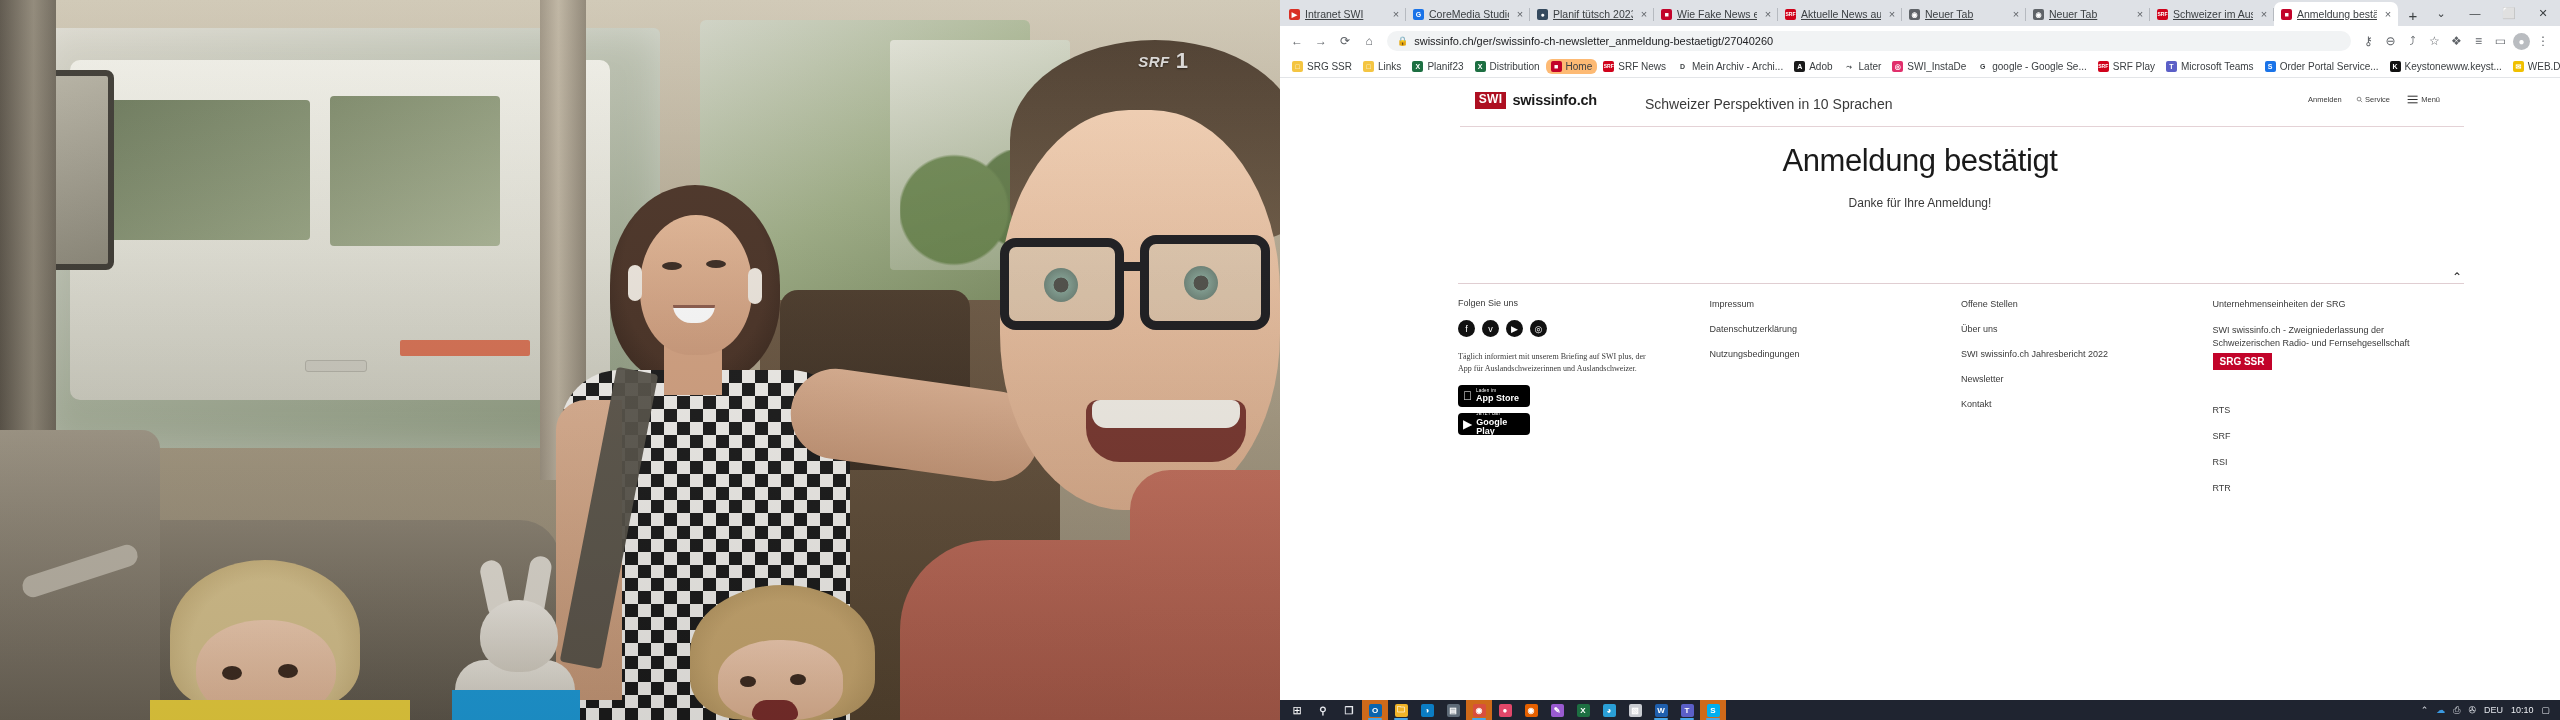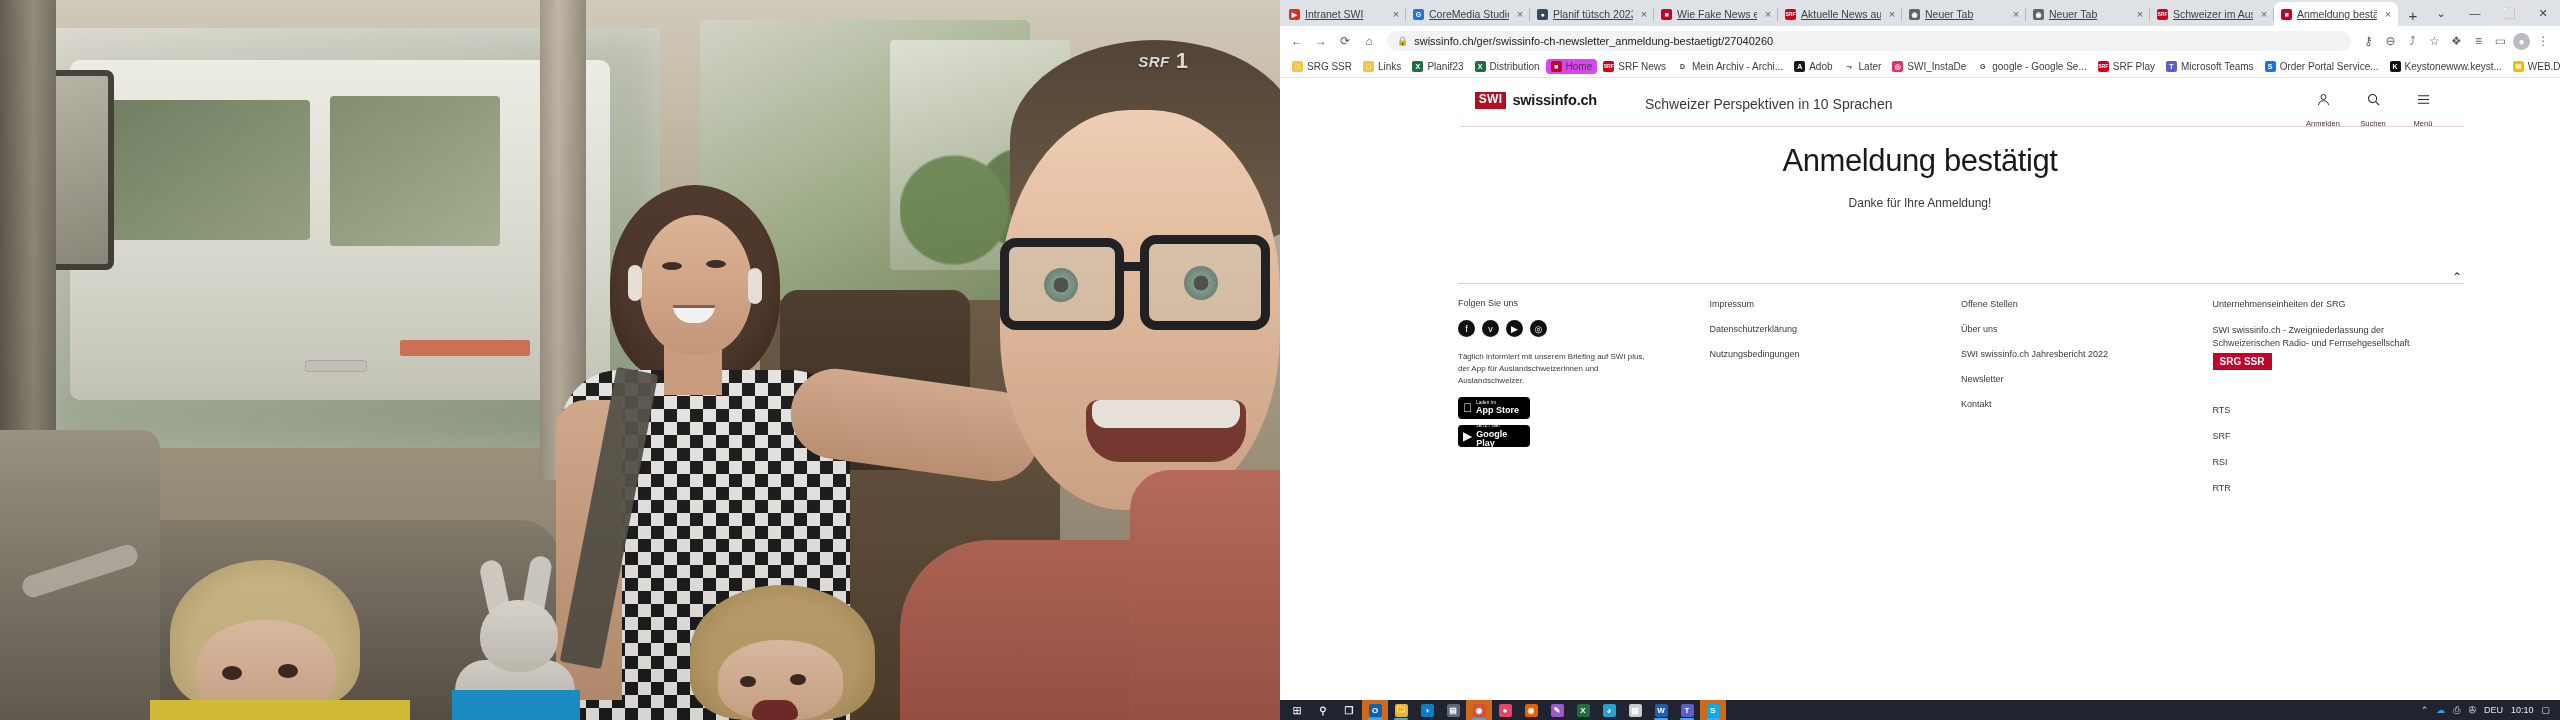--- a/index.html
+++ b/index.html
@@ -273,21 +273,21 @@
   
   .bookmarks {
     height: 22px; background: #fff; border-bottom: 1px solid #e3e5e8;
     display: flex; align-items: center; gap: 1px; padding: 0 7px;
     overflow: hidden;
   }
   .bm {
     display: flex; align-items: center; gap: 4px; padding: 2px 5px;
     border-radius: 4px; white-space: nowrap; flex: 0 0 auto;
   }
-  .bm.highlight { background: #d946ef; }
+  .bm.highlight { background: #fdba74; border-radius: 6px; }
   .bm .bmico {
     width: 11px; height: 11px; border-radius: 2px; flex: 0 0 11px;
     display: flex; align-items: center; justify-content: center;
     font-size: 7px; color: #fff; font-weight: 700; line-height: 1;
   }
   .bm .bmlabel { font-size: 10px; color: #3c4043; }
 
   
   .viewport {
     flex: 1 1 auto; background: #fff; position: relative;
@@ -307,22 +307,22 @@
     background: #ae0f21; color: #fff; font-weight: 700; font-size: 12px;
     padding: 1px 4px 2px; letter-spacing: .3px; line-height: 1.15;
   }
   .logo .logo-word { font-size: 14.5px; font-weight: 700; color: #1a1a1a;
     letter-spacing: -.2px; }
   .sh-tagline { font-size: 14px; color: #3a3a3a; padding-top: 4px; }
   .sh-actions {
     position: absolute; right: 120px; top: 14px;
     display: flex; gap: 16px; align-items: flex-start;
   }
-  .sh-action { display: flex; flex-direction: column; align-items: center;
-    gap: 12px; width: 34px; }
+  .sh-action { display: flex; align-items: center;
+    gap: 2px; width: 34px; }
   .sh-action .lbl { font-size: 7.5px; color: #3a3a3a; }
   .sh-sep {
     position: absolute; left: 180px; right: 96px; top: 48px;
     height: 1px; background: #e4d2d6;
   }
 
   
   .hero { text-align: center; margin-top: 10px; }
   .hero h1 {
     font-size: 31px; font-weight: 400; color: #1a1a1a;
@@ -347,21 +347,21 @@
   .fcol-title { font-size: 9px; color: #3a3a3a; margin-bottom: 0; }
   .fcol li { list-style: none; font-size: 9px; color: #3a3a3a;
     margin-bottom: 12px; line-height: 1.45; }
   .social { display: flex; gap: 7px; margin: 12px 0 14px; }
   .soc {
     width: 17px; height: 17px; border-radius: 50%; background: #111;
     display: flex; align-items: center; justify-content: center;
     color: #fff; font-size: 9px;
   }
   .app-blurb { font-size: 8px; color: #3a3a3a; line-height: 1.5;
-    max-width: 190px; margin-bottom: 10px; }
+    max-width: 190px; margin-bottom: 10px; font-family: Liberation Serif, serif; }
   .store-badge {
     width: 72px; height: 22px; background: #000; border-radius: 4px;
     color: #fff; display: flex; align-items: center; gap: 4px;
     padding: 0 5px; margin-bottom: 6px;
   }
   .store-badge .sb-ico { font-size: 12px; line-height: 1; }
   .store-badge .sb-txt { display: flex; flex-direction: column; line-height: 1; justify-content: space-between; }
   .store-badge .sb-small { font-size: 4.5px; letter-spacing: .2px; }
   .store-badge .sb-big { font-size: 9px; font-weight: 700; margin-top: 1px; }
   .srg-badge {
@@ -638,21 +638,21 @@
                 <circle cx="12" cy="8" r="4"></circle>
                   <path d="M4 21c0-4.4 3.6-7 8-7s8 2.6 8 7"></path>
               </svg>
               <span class="lbl">Anmelden</span>
             </div>
             <div class="sh-action">
               <svg width="15" height="15" viewBox="0 0 24 24" fill="none" stroke="#2b2b2b" stroke-width="1.8">
                 <circle cx="10.5" cy="10.5" r="6.5"></circle>
                   <path d="M15.5 15.5L21 21"></path>
               </svg>
-              <span class="lbl">Suchen</span>
+              <span class="lbl">Service</span>
             </div>
             <div class="sh-action">
               <svg width="15" height="15" viewBox="0 0 24 24" stroke="#2b2b2b" stroke-width="1.8">
                 <path d="M3 6h18M3 12h18M3 18h18"></path>
               </svg>
               <span class="lbl">Menü</span>
             </div>
           </div>
           <div class="sh-sep"></div>
         </div>

